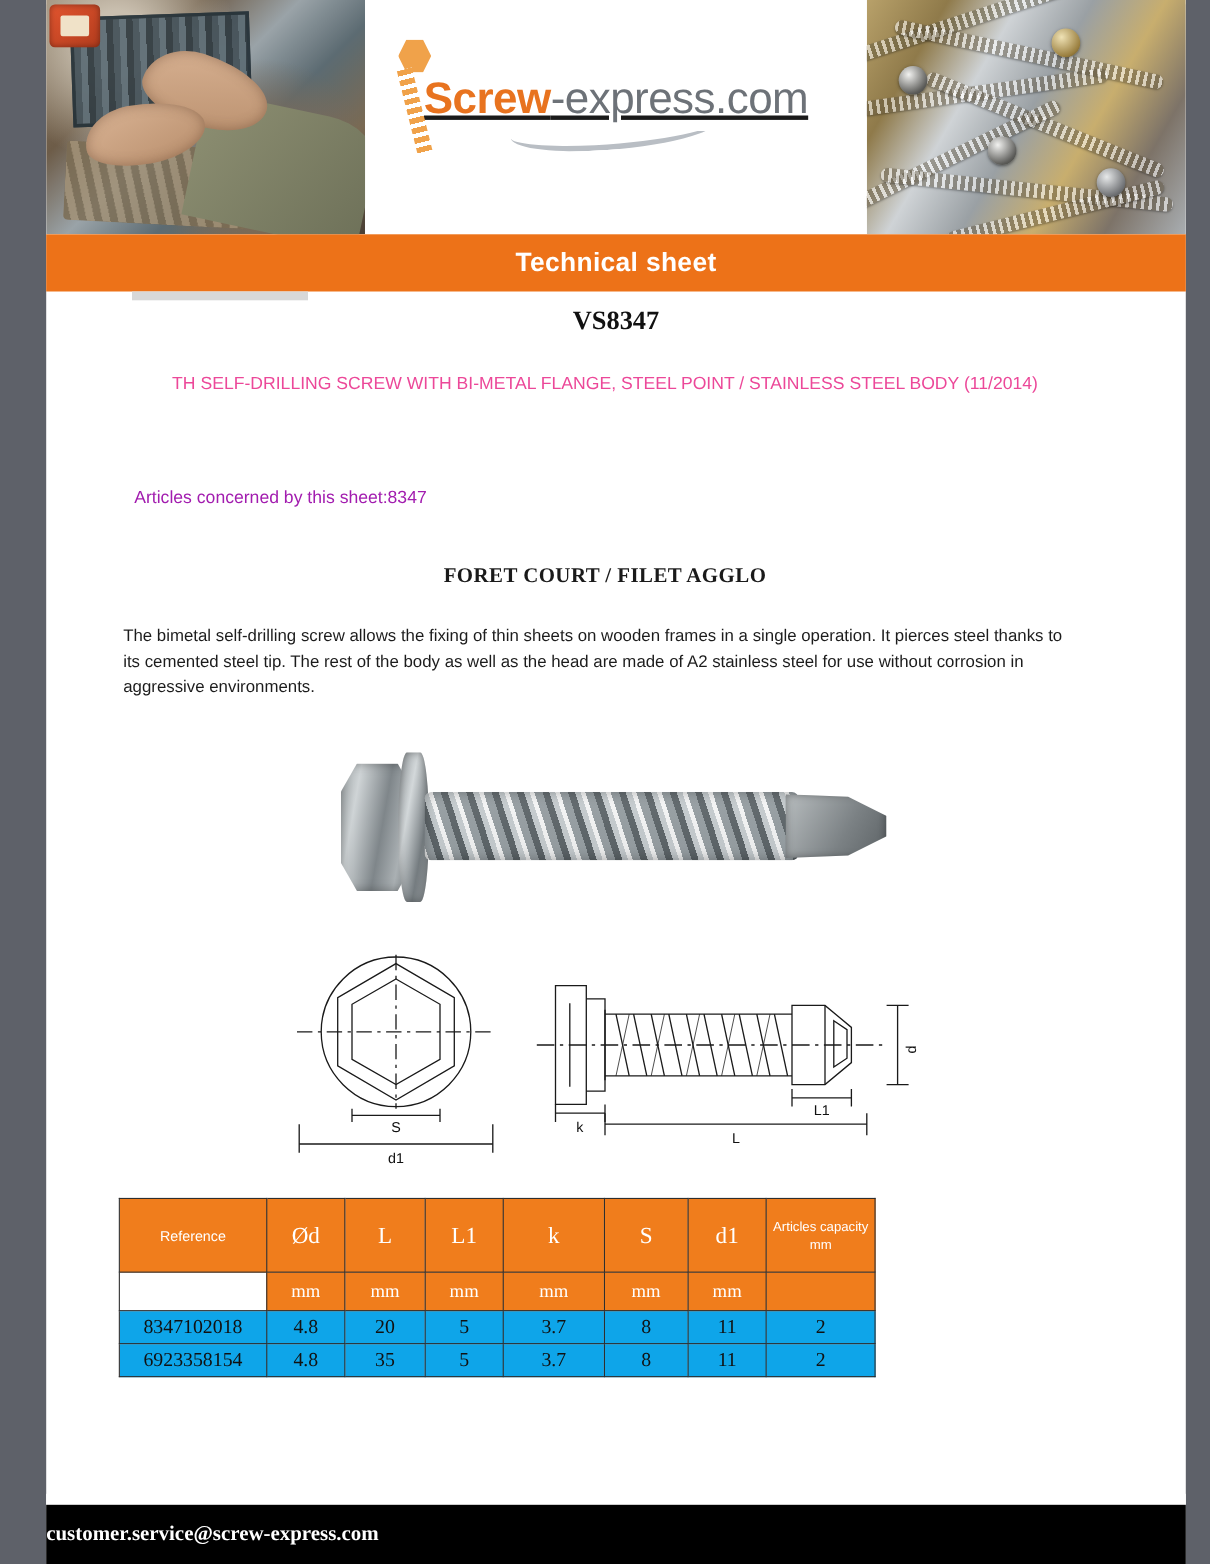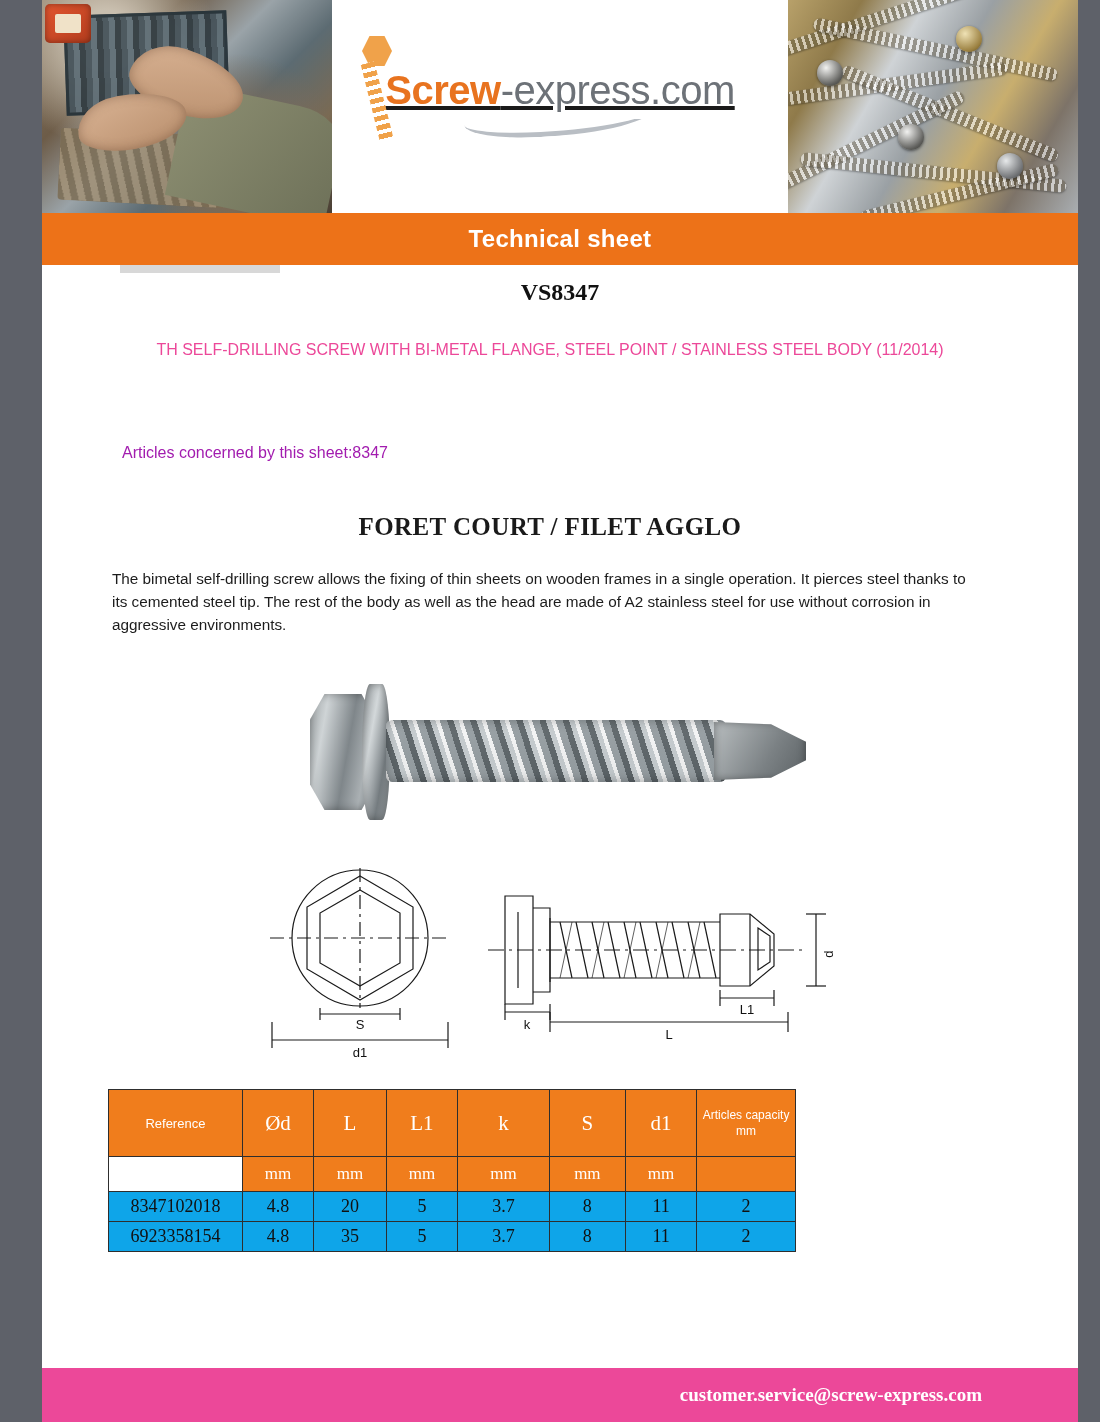--- a/index.html
+++ b/index.html
@@ -251,21 +251,21 @@
     font-size: 16px;
     color: #a21caf;
     margin-left: 12px;
   }
   .section-title {
     position: absolute;
     left: 110px; right: 110px;
     top: 513px;
     text-align: center;
     font-family: "Liberation Serif", serif;
-    font-size: 25px;
+    font-size: 19px;
     font-weight: bold;
     letter-spacing: .4px;
   }
   .description {
     position: absolute;
     left: 112px; right: 118px;
     top: 567px;
     font-size: 15.3px;
     line-height: 23px;
     color: #1c1c1c;
@@ -374,24 +374,23 @@
   .col-s    { width: 95px; }
   .col-d1   { width: 88px; }
   .col-dc   { width: 120px; }
 
   
   .footer {
     position: absolute;
     left: 42px; right: 22px;
     bottom: 0;
     height: 54px;
-    background: #ec4899;
+    background: #000000;
     display: flex;
     align-items: center;
-    justify-content: flex-end;
   }
   .footer span {
     color: #ffffff;
     font-family: "Liberation Serif", serif;
     font-weight: bold;
     font-size: 19px;
     margin-right: 96px;
   }
   .footer-top-white {
     position: absolute;

